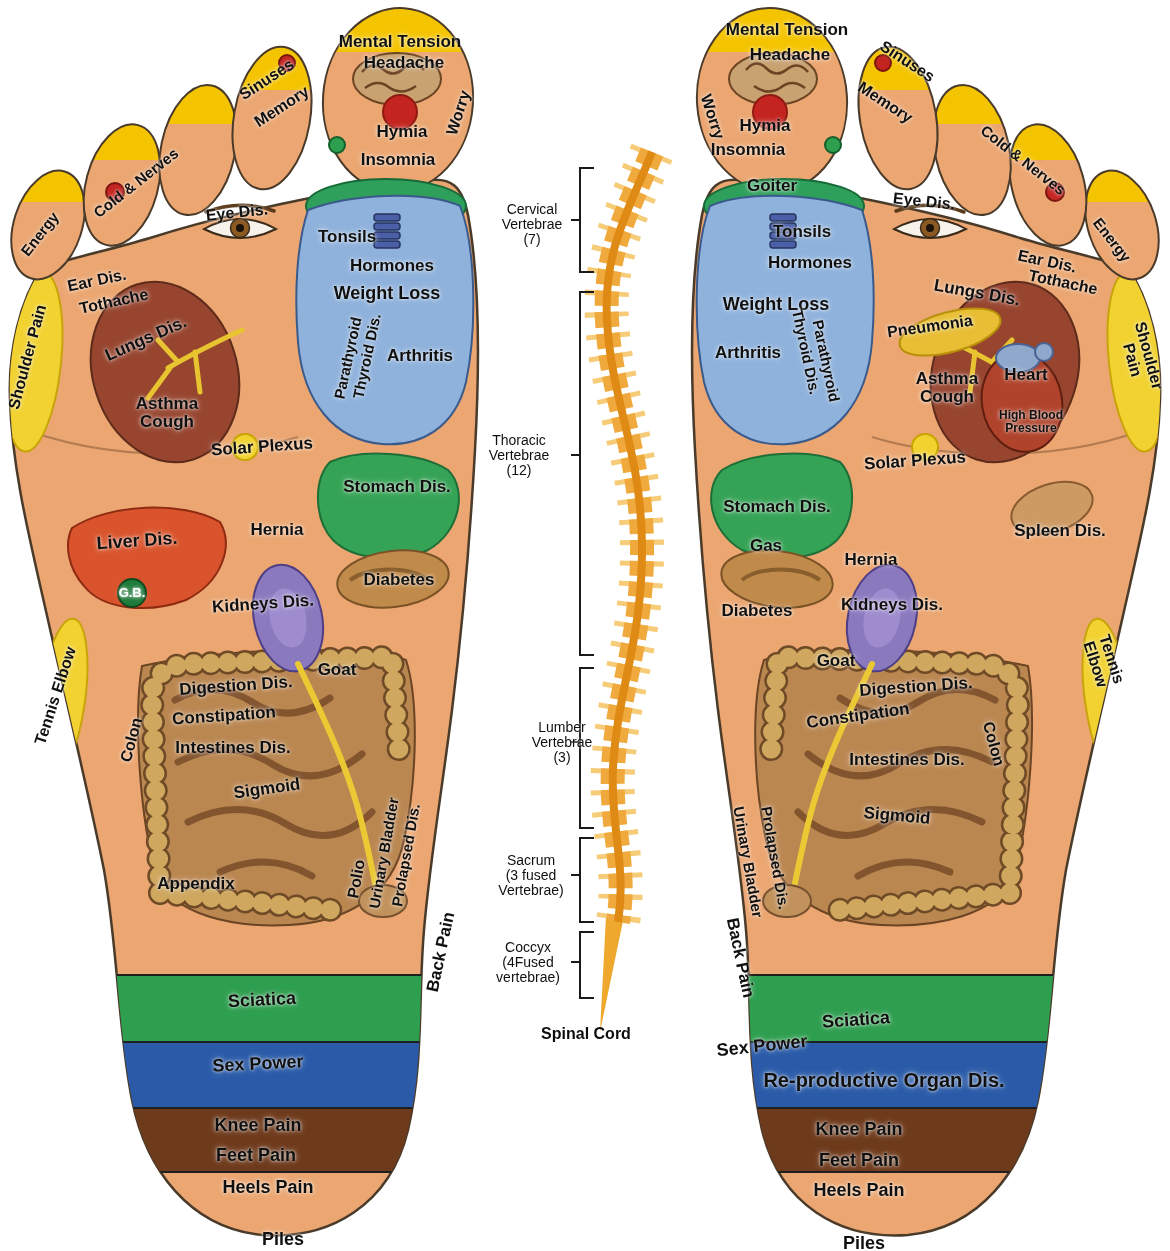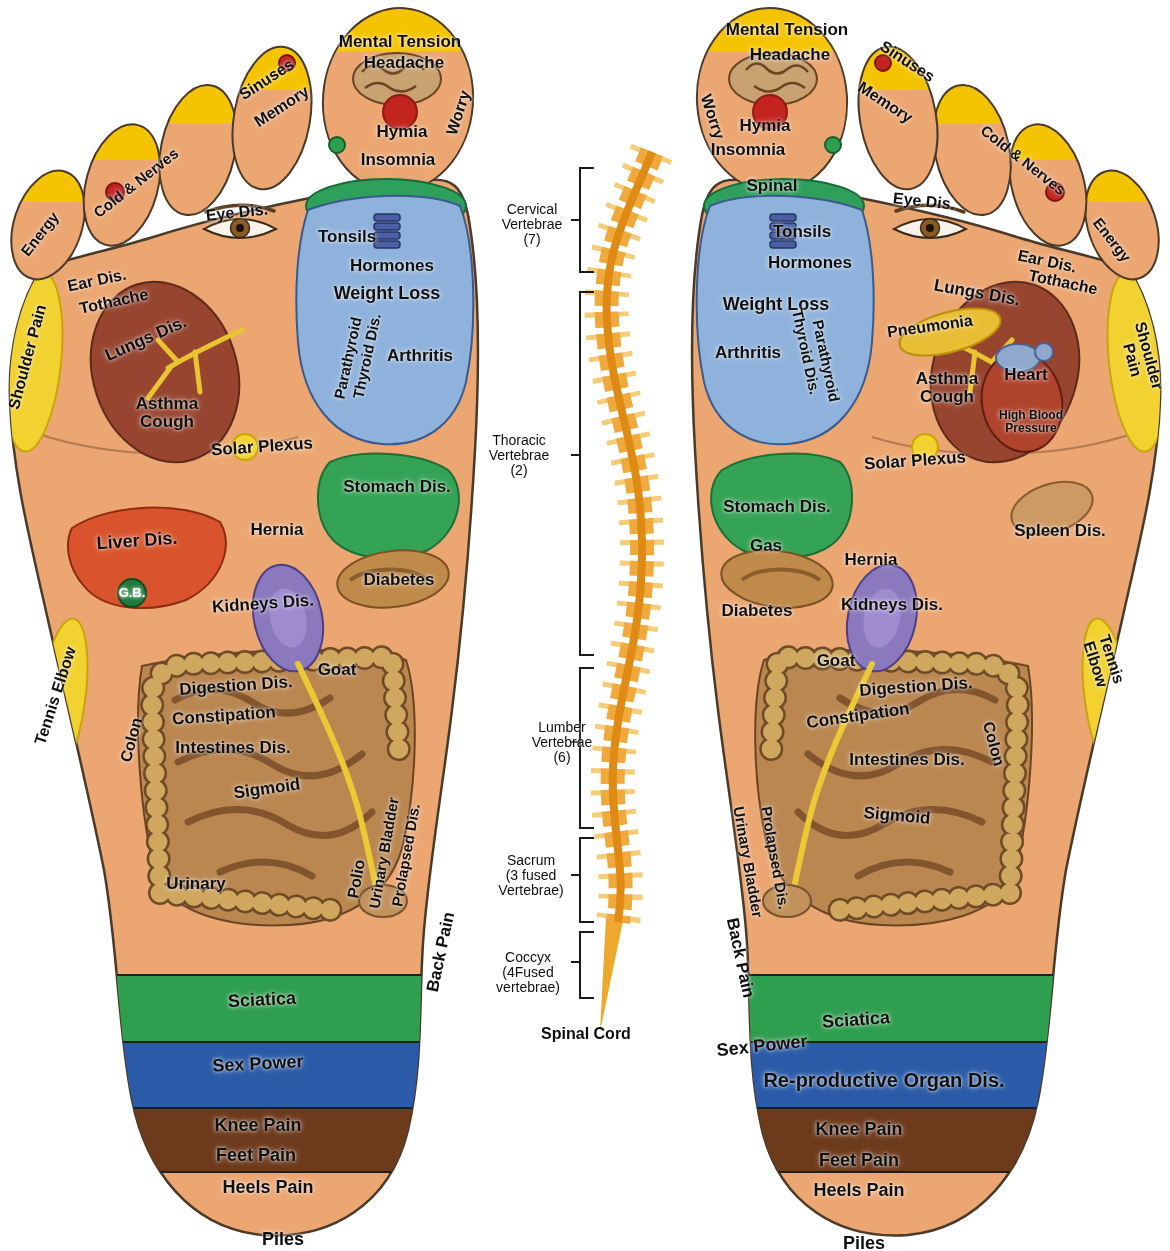--- a/index.html
+++ b/index.html
@@ -200,41 +200,41 @@
       <div class="lbl" style="left: 132px; top: 593px; font-size: 13px; font-weight: 700; transform: translate(-50%, -50%) rotate(0deg); color: rgb(255, 255, 255);">G.B.</div>
       <div class="lbl" style="left: 263px; top: 604px; font-size: 17px; font-weight: 700; transform: translate(-50%, -50%) rotate(-4deg);">Kidneys Dis.</div>
       <div class="lbl" style="left: 399px; top: 580px; font-size: 17px; font-weight: 700; transform: translate(-50%, -50%) rotate(0deg);">Diabetes</div>
       <div class="lbl" style="left: 337px; top: 670px; font-size: 17px; font-weight: 700; transform: translate(-50%, -50%) rotate(0deg);">Goat</div>
       <div class="lbl" style="left: 236px; top: 686px; font-size: 17px; font-weight: 700; transform: translate(-50%, -50%) rotate(-4deg);">Digestion Dis.</div>
       <div class="lbl" style="left: 224px; top: 716px; font-size: 17px; font-weight: 700; transform: translate(-50%, -50%) rotate(-4deg);">Constipation</div>
       <div class="lbl" style="left: 233px; top: 748px; font-size: 17px; font-weight: 700; transform: translate(-50%, -50%) rotate(0deg);">Intestines Dis.</div>
       <div class="lbl" style="left: 267px; top: 789px; font-size: 17px; font-weight: 700; transform: translate(-50%, -50%) rotate(-8deg);">Sigmoid</div>
       <div class="lbl" style="left: 132px; top: 740px; font-size: 16px; font-weight: 700; transform: translate(-50%, -50%) rotate(-75deg);">Colon</div>
       <div class="lbl" style="left: 56px; top: 696px; font-size: 16px; font-weight: 700; transform: translate(-50%, -50%) rotate(-72deg);">Tennis Elbow</div>
-      <div class="lbl" style="left: 196px; top: 884px; font-size: 17px; font-weight: 700; transform: translate(-50%, -50%) rotate(0deg);">Urinary</div>
+      <div class="lbl" style="left: 196px; top: 884px; font-size: 17px; font-weight: 700; transform: translate(-50%, -50%) rotate(0deg);">Appendix</div>
       <div class="lbl" style="left: 357px; top: 879px; font-size: 16px; font-weight: 700; transform: translate(-50%, -50%) rotate(-80deg);">Polio</div>
       <div class="lbl" style="left: 384px; top: 853px; font-size: 15px; font-weight: 700; transform: translate(-50%, -50%) rotate(-80deg);">Urinary Bladder</div>
       <div class="lbl" style="left: 406px; top: 855px; font-size: 15px; font-weight: 700; transform: translate(-50%, -50%) rotate(-80deg);">Prolapsed Dis.</div>
       <div class="lbl" style="left: 441px; top: 952px; font-size: 17px; font-weight: 700; transform: translate(-50%, -50%) rotate(-78deg);">Back Pain</div>
       <div class="lbl" style="left: 262px; top: 1000px; font-size: 18px; font-weight: 700; transform: translate(-50%, -50%) rotate(-3deg);">Sciatica</div>
       <div class="lbl" style="left: 258px; top: 1064px; font-size: 18px; font-weight: 700; transform: translate(-50%, -50%) rotate(-3deg);">Sex Power</div>
       <div class="lbl" style="left: 258px; top: 1126px; font-size: 18px; font-weight: 700; transform: translate(-50%, -50%) rotate(0deg);">Knee Pain</div>
       <div class="lbl" style="left: 256px; top: 1156px; font-size: 18px; font-weight: 700; transform: translate(-50%, -50%) rotate(0deg);">Feet Pain</div>
       <div class="lbl" style="left: 268px; top: 1188px; font-size: 18px; font-weight: 700; transform: translate(-50%, -50%) rotate(0deg);">Heels Pain</div>
       <div class="lbl" style="left: 283px; top: 1240px; font-size: 18px; font-weight: 700; transform: translate(-50%, -50%) rotate(0deg);">Piles</div>
     </div>
   <div class="layer">
       <div class="lbl" style="left: 787px; top: 30px; font-size: 17px; font-weight: 700; transform: translate(-50%, -50%) rotate(0deg);">Mental Tension</div>
       <div class="lbl" style="left: 790px; top: 55px; font-size: 17px; font-weight: 700; transform: translate(-50%, -50%) rotate(0deg);">Headache</div>
       <div class="lbl" style="left: 712px; top: 117px; font-size: 16px; font-weight: 700; transform: translate(-50%, -50%) rotate(72deg);">Worry</div>
       <div class="lbl" style="left: 765px; top: 126px; font-size: 17px; font-weight: 700; transform: translate(-50%, -50%) rotate(0deg);">Hymia</div>
       <div class="lbl" style="left: 748px; top: 150px; font-size: 17px; font-weight: 700; transform: translate(-50%, -50%) rotate(0deg);">Insomnia</div>
       <div class="lbl" style="left: 907px; top: 62px; font-size: 16px; font-weight: 700; transform: translate(-50%, -50%) rotate(33deg);">Sinuses</div>
       <div class="lbl" style="left: 885px; top: 103px; font-size: 16px; font-weight: 700; transform: translate(-50%, -50%) rotate(33deg);">Memory</div>
-      <div class="lbl" style="left: 772px; top: 186px; font-size: 17px; font-weight: 700; transform: translate(-50%, -50%) rotate(0deg);">Spinal</div>
+      <div class="lbl" style="left: 772px; top: 186px; font-size: 17px; font-weight: 700; transform: translate(-50%, -50%) rotate(0deg);">Goiter</div>
       <div class="lbl" style="left: 802px; top: 232px; font-size: 17px; font-weight: 700; transform: translate(-50%, -50%) rotate(0deg);">Tonsils</div>
       <div class="lbl" style="left: 810px; top: 263px; font-size: 17px; font-weight: 700; transform: translate(-50%, -50%) rotate(0deg);">Hormones</div>
       <div class="lbl" style="left: 924px; top: 202px; font-size: 16px; font-weight: 700; transform: translate(-50%, -50%) rotate(6deg);">Eye Dis.</div>
       <div class="lbl" style="left: 1023px; top: 160px; font-size: 15px; font-weight: 700; transform: translate(-50%, -50%) rotate(38deg);">Cold &amp; Nerves</div>
       <div class="lbl" style="left: 1112px; top: 240px; font-size: 15px; font-weight: 700; transform: translate(-50%, -50%) rotate(52deg);">Energy</div>
       <div class="lbl" style="left: 1047px; top: 262px; font-size: 16px; font-weight: 700; transform: translate(-50%, -50%) rotate(12deg);">Ear Dis.</div>
       <div class="lbl" style="left: 1063px; top: 283px; font-size: 16px; font-weight: 700; transform: translate(-50%, -50%) rotate(12deg);">Tothache</div>
       <div class="lbl" style="left: 1140px; top: 358px; font-size: 16px; font-weight: 700; transform: translate(-50%, -50%) rotate(75deg);">Shoulder Pain</div>
       <div class="lbl" style="left: 776px; top: 305px; font-size: 18px; font-weight: 700; transform: translate(-50%, -50%) rotate(0deg);">Weight Loss</div>
       <div class="lbl" style="left: 748px; top: 353px; font-size: 17px; font-weight: 700; transform: translate(-50%, -50%) rotate(0deg);">Arthritis</div>
@@ -271,26 +271,26 @@
       <div class="lbl" style="left: 859px; top: 1161px; font-size: 18px; font-weight: 700; transform: translate(-50%, -50%) rotate(0deg);">Feet Pain</div>
       <div class="lbl" style="left: 859px; top: 1191px; font-size: 18px; font-weight: 700; transform: translate(-50%, -50%) rotate(0deg);">Heels Pain</div>
       <div class="lbl" style="left: 864px; top: 1244px; font-size: 18px; font-weight: 700; transform: translate(-50%, -50%) rotate(0deg);">Piles</div>
     </div>
   <div class="layer">
       <div class="lbl" style="left: 532px; top: 224px; font-size: 14px; font-weight: 400; transform: translate(-50%, -50%) rotate(0deg);">Cervical
 Vertebrae
 (7)</div>
       <div class="lbl" style="left: 519px; top: 455px; font-size: 14px; font-weight: 400; transform: translate(-50%, -50%) rotate(0deg);">Thoracic
 Vertebrae
-(2)</div>
+(12)</div>
       <div class="lbl" style="left: 562px; top: 742px; font-size: 14px; font-weight: 400; transform: translate(-50%, -50%) rotate(0deg);">Lumber
 Vertebrae
-(6)</div>
+(3)</div>
       <div class="lbl" style="left: 531px; top: 875px; font-size: 14px; font-weight: 400; transform: translate(-50%, -50%) rotate(0deg);">Sacrum
 (3 fused
 Vertebrae)</div>
-      <div class="lbl" style="left: 528px; top: 962px; font-size: 14px; font-weight: 400; transform: translate(-50%, -50%) rotate(0deg); margin-top: 10px;">Coccyx
+      <div class="lbl" style="left: 528px; top: 962px; font-size: 14px; font-weight: 400; transform: translate(-50%, -50%) rotate(0deg);">Coccyx
 (4Fused
 vertebrae)</div>
     </div>
 
   <div class="spinal-cord">Spinal Cord</div>
 </div>
 
 </body></html>

